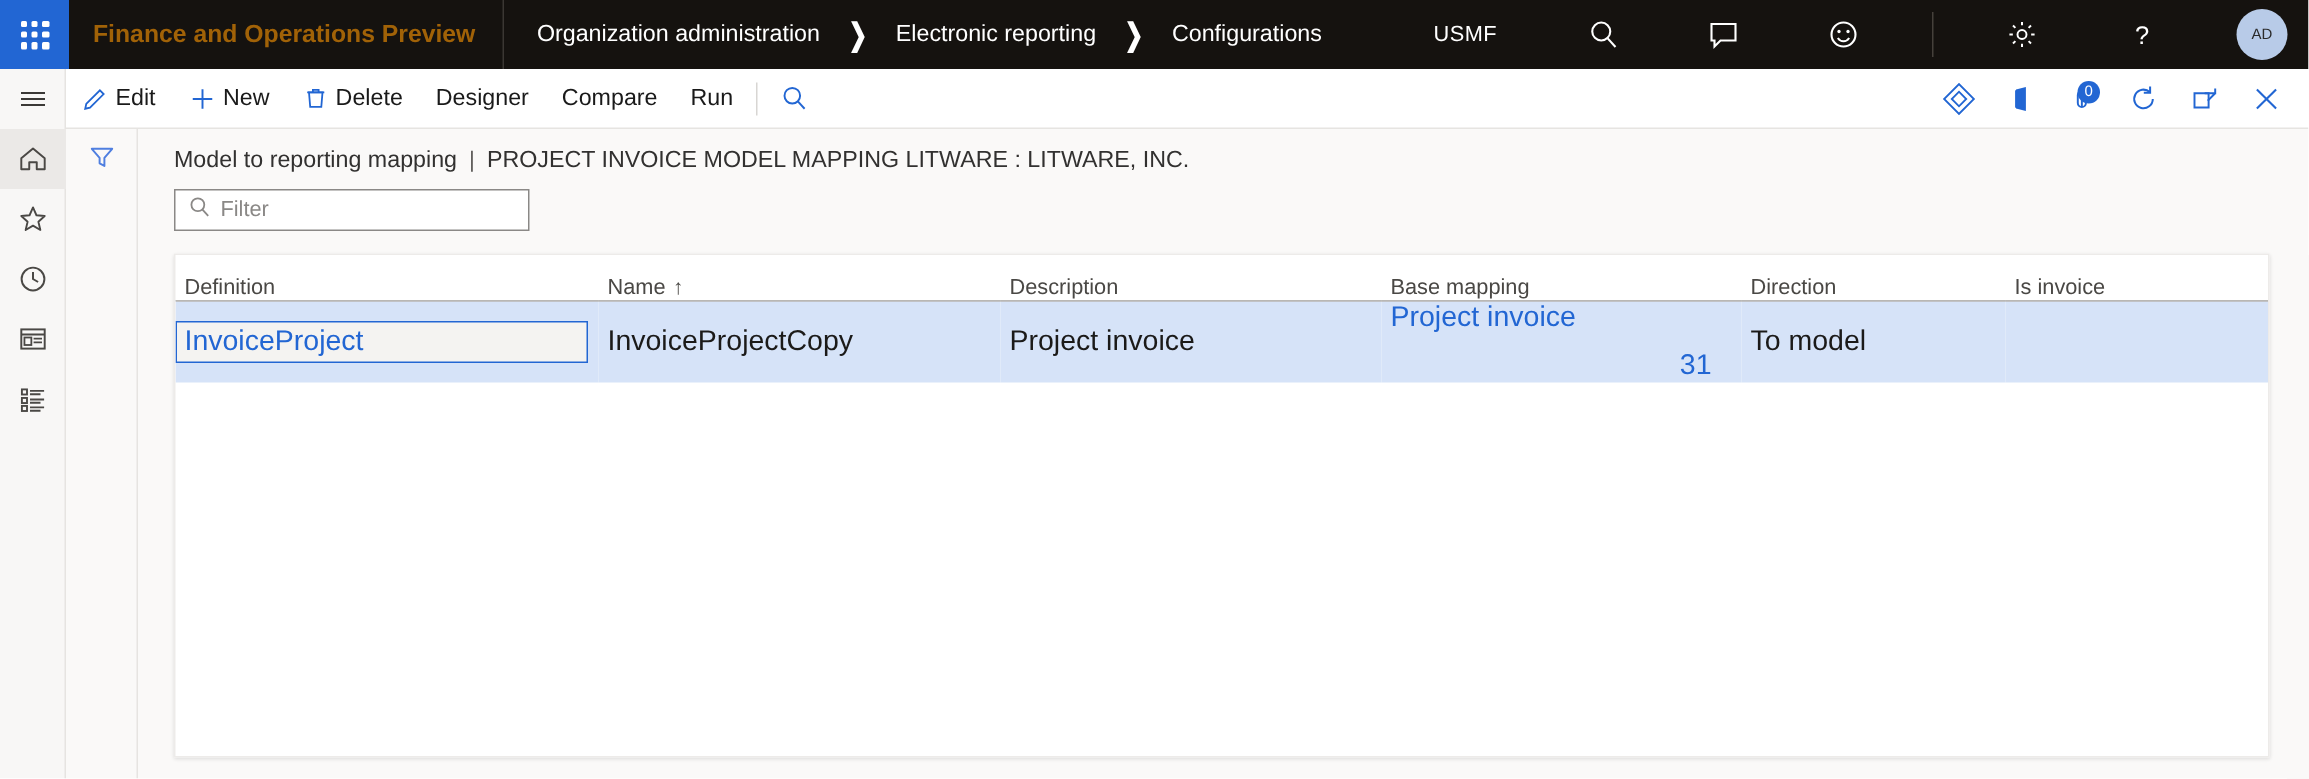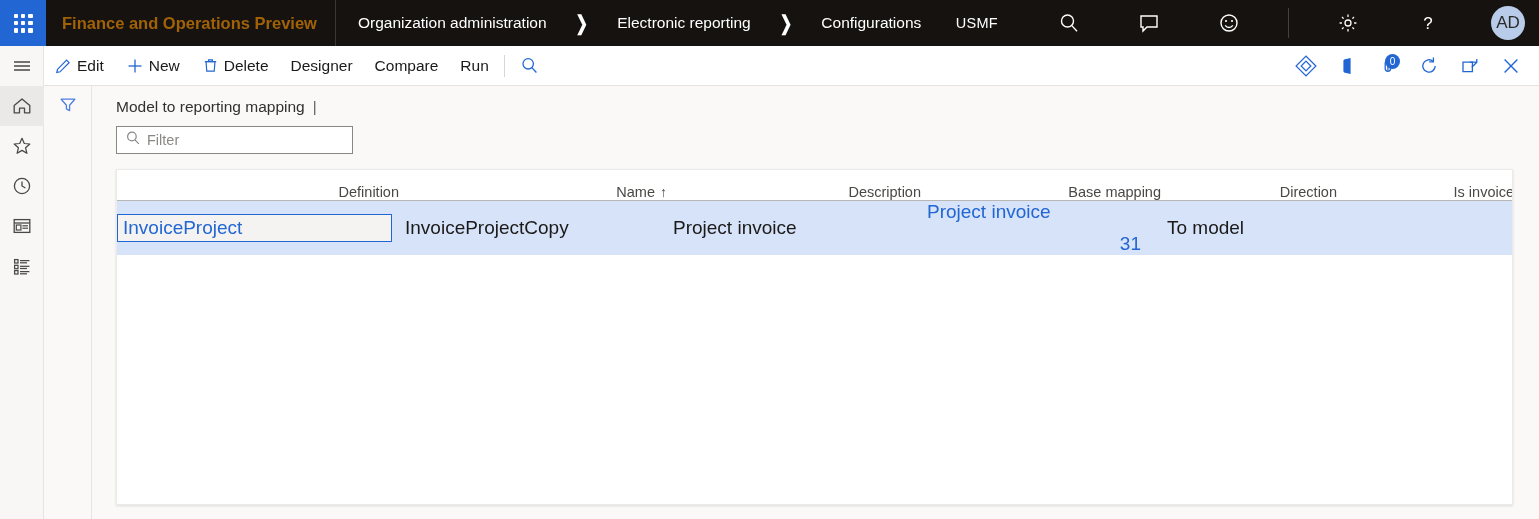--- a/index.html
+++ b/index.html
@@ -27,41 +27,41 @@
     display: grid; grid-template-columns: repeat(3, 1fr); grid-template-rows: repeat(3, 1fr);
     gap: 3px;
   }
   .waffle-grid i { background: #ffffff; border-radius: 1px; display: block; }
   .app-title {
     color: #a16207; font-size: 16.5px; font-weight: bold;
     padding: 0 18px 0 16px; white-space: nowrap;
   }
   .vsep { width: 1px; height: 46px; background: #3b3733; }
   .breadcrumb {
-    display: flex; align-items: center; padding-left: 22px; gap: 26px;
+    display: flex; align-items: center; padding-left: 22px; gap: 16px;
   }
   .crumb { color: #ffffff; font-size: 15.5px; white-space: nowrap; cursor: pointer; }
   .crumb-sep {
     color: #ffffff; font-size: 15px; font-weight: bold;
     transform: scaleY(1.35); display: inline-block; padding: 0 3px;
   }
   .top-right {
     margin-left: auto; display: flex; align-items: center; height: 46px; gap: 34px;
   }
   .usmf { color: #ffffff; font-size: 14.5px; padding: 0 14px; cursor: pointer; letter-spacing: .3px;}
   .tr-icon {
     width: 46px; height: 46px; display: flex; align-items: center; justify-content: center;
     cursor: pointer;
   }
   .tr-icon svg { display: block; }
   .tr-sep { width: 1px; height: 30px; background: #45403b; margin: 0 2px; }
   .avatar {
     width: 34px; height: 34px; border-radius: 50%;
     background: #b8cbe8; color: #2b2b2b;
-    font-size: 17px; display: flex; align-items: center; justify-content: center;
+    font-size: 10px; display: flex; align-items: center; justify-content: center;
     margin: 0 14px 0 6px; cursor: pointer;
   }
 
   
   .actionpane {
     position: absolute; top: 46px; left: 44px; width: 1495px; height: 40px;
     background: #ffffff; display: flex; align-items: center;
     border-bottom: 1px solid #e6e4e1;
   }
   .act {
@@ -136,21 +136,21 @@
 
   .grid-wrap {
     margin-top: 15px; width: 1397px; height: 336px;
     background: #ffffff; border: 1px solid #edebe9;
     box-shadow: 0 1.2px 2.5px rgba(0,0,0,.12);
     position: relative; overflow: hidden;
   }
   table.grid { border-collapse: collapse; width: 100%; table-layout: fixed; }
   table.grid th {
     font-weight: normal; font-size: 14.5px; color: #4a4845;
-    text-align: right; height: 30px; padding: 0 0 0 6px; vertical-align: bottom;
+    text-align: left; height: 30px; padding: 0 0 0 6px; vertical-align: bottom;
     border-bottom: 1px solid #b9b7b4;
   }
   table.grid th .sortarrow { font-size: 14px; color: #4a4845; padding-left: 5px; }
   table.grid td {
     font-size: 19px; color: #1b1a19; height: 30px; padding: 0 0 0 6px;
     vertical-align: middle;
   }
   tr.row-selected td { background: #d6e3f8; }
   .cell-active {
     display: block; background: #f4f3f1; border: 1.5px solid #2266d3;
@@ -387,20 +387,21 @@
       <svg width="20" height="20" viewBox="0 0 20 20">
           <path d="M3.2 4.2h13.6l-5.2 6v5.4l-3.2-1.7v-3.7z" fill="none" stroke="#4f7fe0" stroke-width="1.3" stroke-linejoin="round"></path>
         </svg>
     </div>
   </div>
 
   <div class="page-panel">
     <div class="page-head">
       <span class="h-main">Model to reporting mapping</span>
       <span class="h-pipe">|</span>
+      <span class="h-sub">PROJECT INVOICE MODEL MAPPING LITWARE : LITWARE, INC.</span>
     </div>
 
     <div class="filterbox">
       <span>
         <svg width="16" height="16" viewBox="0 0 16 16">
             <circle cx="6.9" cy="6.5" r="4.3" fill="none" stroke="#8a8886" stroke-width="1.2"></circle>
             <line x1="10" y1="9.8" x2="13.8" y2="13.9" stroke="#8a8886" stroke-width="1.2"></line>
           </svg>
       </span>
       <input type="text" placeholder="Filter" style="">

